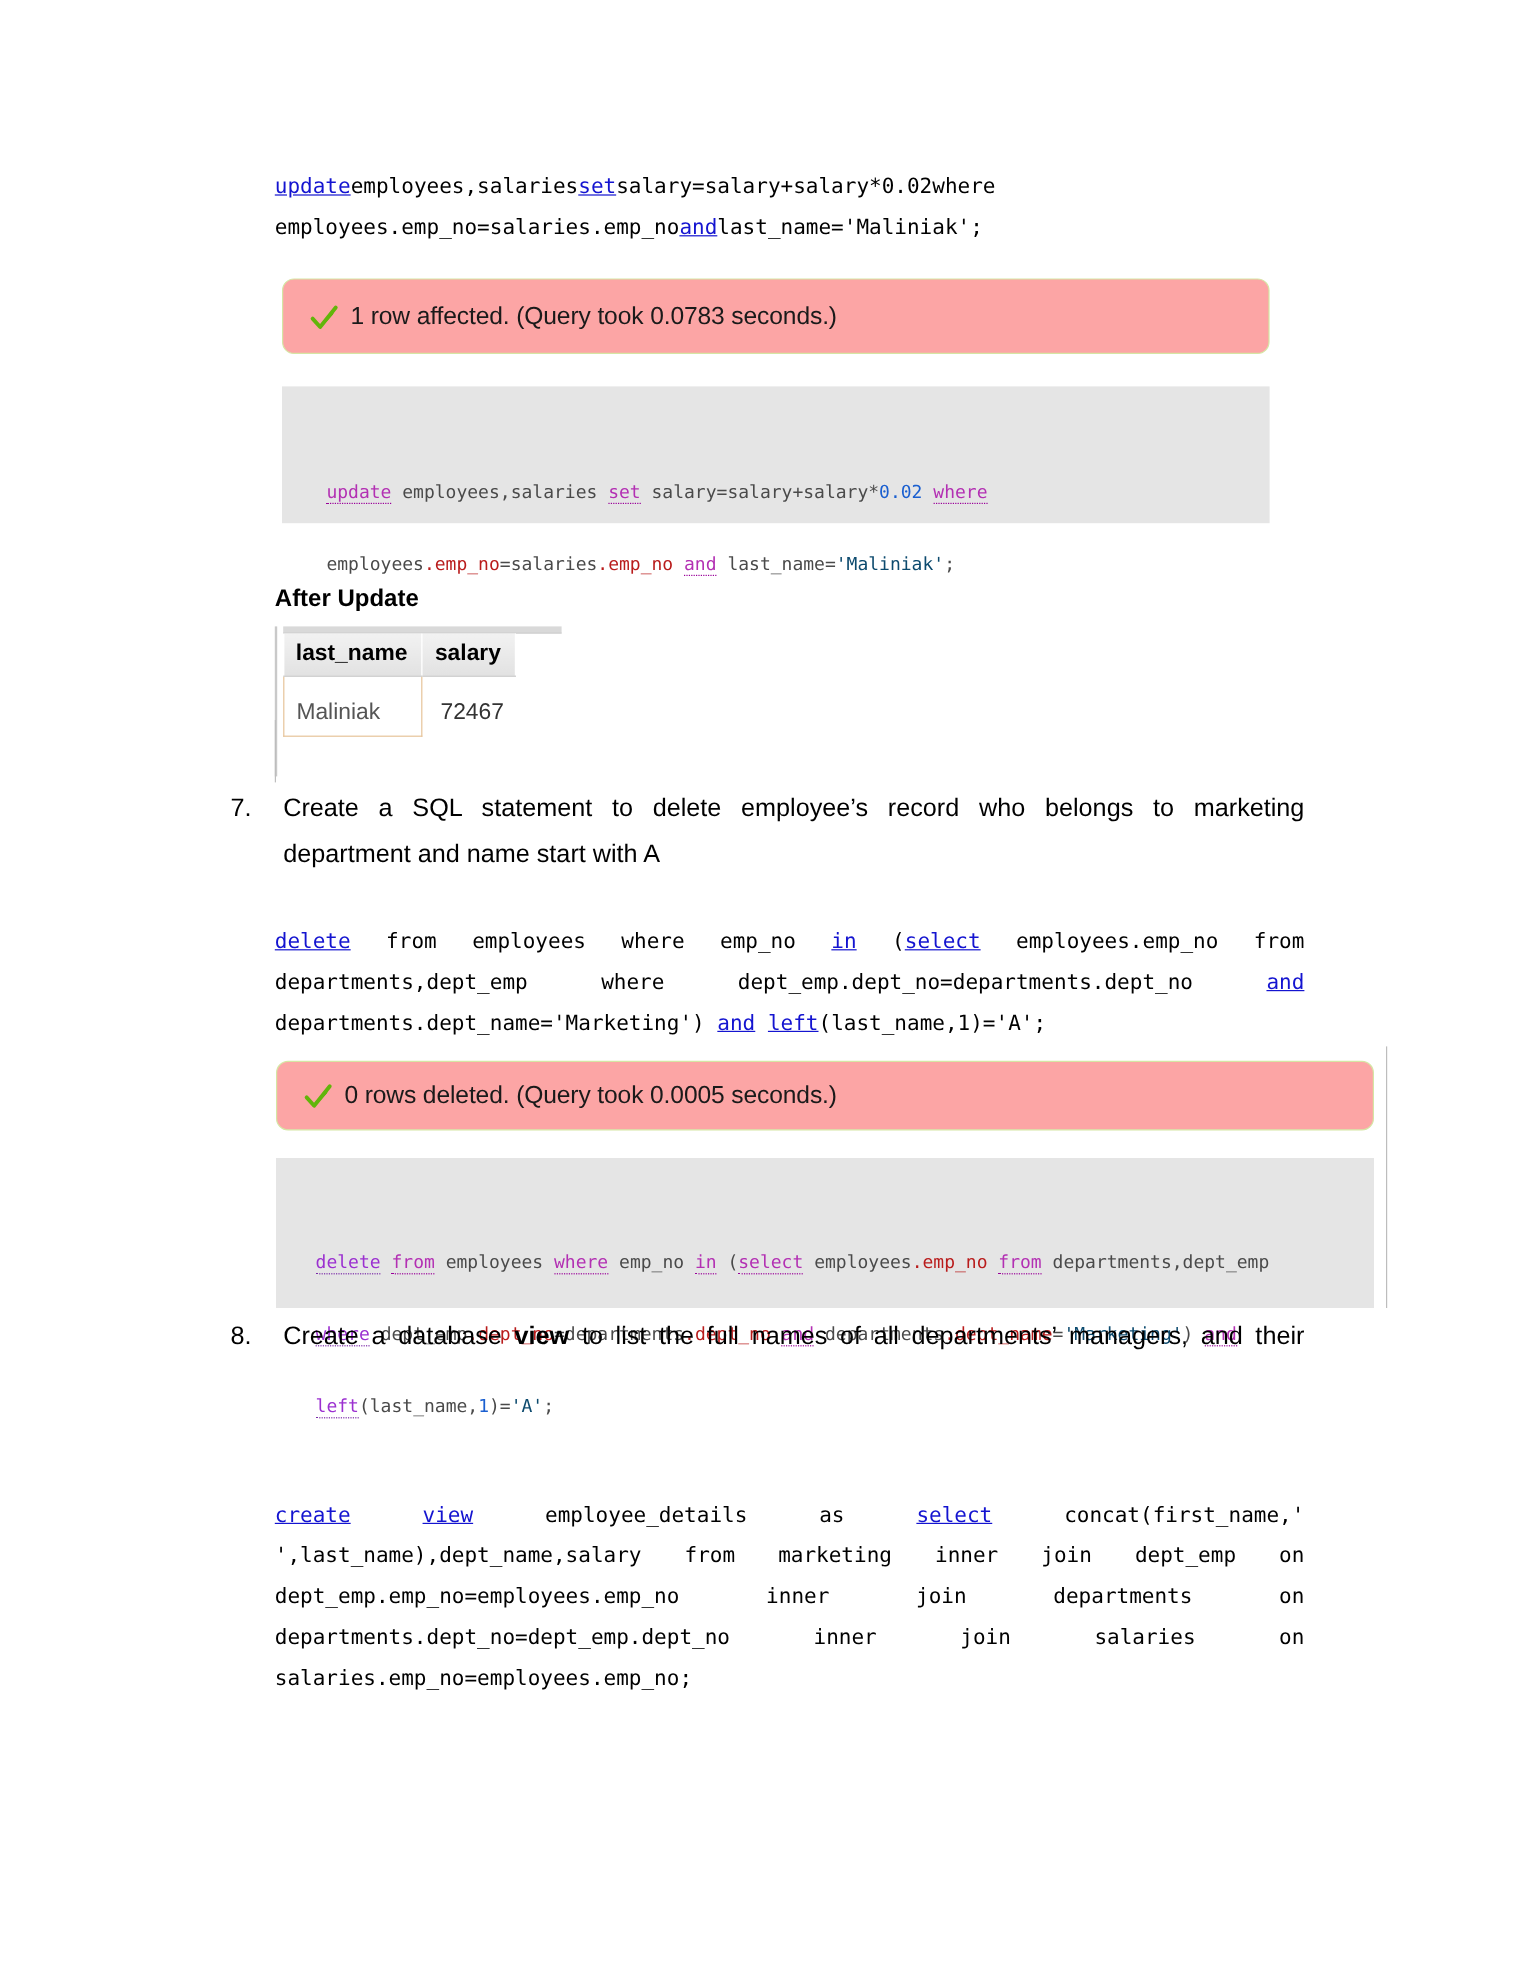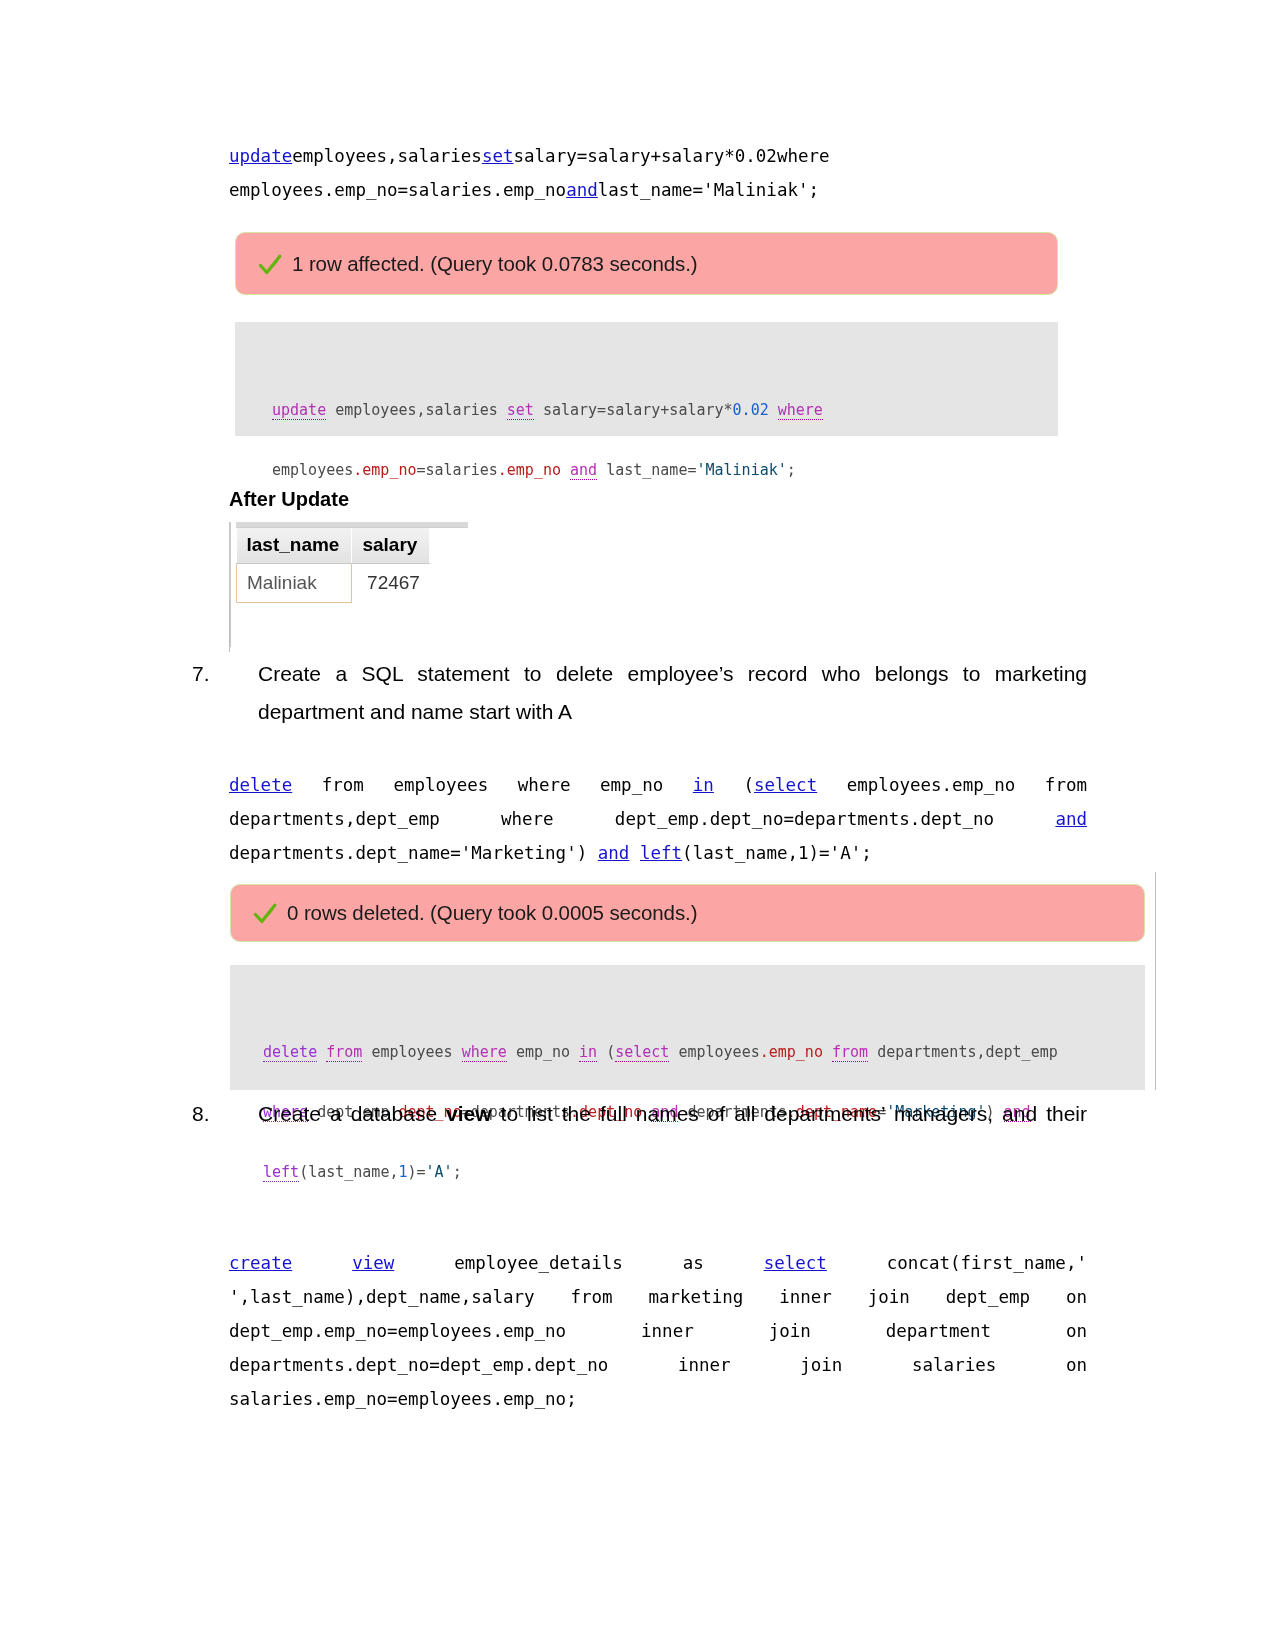--- a/index.html
+++ b/index.html
@@ -116,21 +116,21 @@
     color: #000000;
   }
   .qnum {
     position: absolute;
     left: 0;
     top: 0;
     width: 34px;
     text-align: left;
   }
   .qbody {
-    margin-left: 66px;
+    margin-left: 44px;
     text-align: justify;
   }
   .qbody .ln {
     display: block;
     text-align: justify;
     text-align-last: justify;
   }
   .qbody .ln-last {
     display: block;
     text-align: left;
@@ -164,21 +164,21 @@
     font-weight: bold;
     color: #000000;
     padding: 6px 12px 7px 10px;
     text-align: left;
     white-space: nowrap;
   }
   .restable thead th.th-salary { text-align: left; }
   .restable tbody td {
     font-size: 19px;
     color: #444444;
-    padding: 8px 10px 8px 10px;
+    padding: 19px 10px 8px 10px;
     background: #ffffff;
     white-space: nowrap;
   }
   .restable tbody td.cell-marked {
     border: 1px solid #e6c49a;
     color: #555555;
   }
   .restable tbody td.cell-num {
     text-align: right;
     color: #333333;
@@ -286,21 +286,21 @@
   <div class="qitem" style="left:176px; top:1095px; width:895px;">
     <span class="qnum">8.</span>
     <span class="qbody" style="display:block;">
       <span class="ln"><span>Create  a  database  </span><span class="bold">view</span><span>  to  list  the  full  names  of  all  departments’  managers,  and  their</span></span>
     </span>
   </div>
 
   <div class="sql-para" style="left:213px; top:1246px; width:858px;">
     <span class="sql-just"><span class="kw">create</span> <span class="kw">view</span> <span>employee_details</span> <span>as</span> <span class="kw">select</span> <span>concat(first_name,'</span></span>
     <span class="sql-just">',last_name),dept_name,salary  from  marketing  inner  join  dept_emp  on</span>
-    <span class="sql-just">dept_emp.emp_no=employees.emp_no      inner     join     department     on</span>
+    <span class="sql-just">dept_emp.emp_no=employees.emp_no      inner     join     departments     on</span>
     <span class="sql-just">departments.dept_no=dept_emp.dept_no     inner     join     salaries     on</span>
     <span class="sql-last">salaries.emp_no=employees.emp_no;</span>
   </div>
 
   <div class="vrule" style="left:213px; top:600px; height:52px;"></div>
   <div class="vrule" style="left:1139px; top:872px; height:218px;"></div>
 
 </div>
 
 </body></html>

